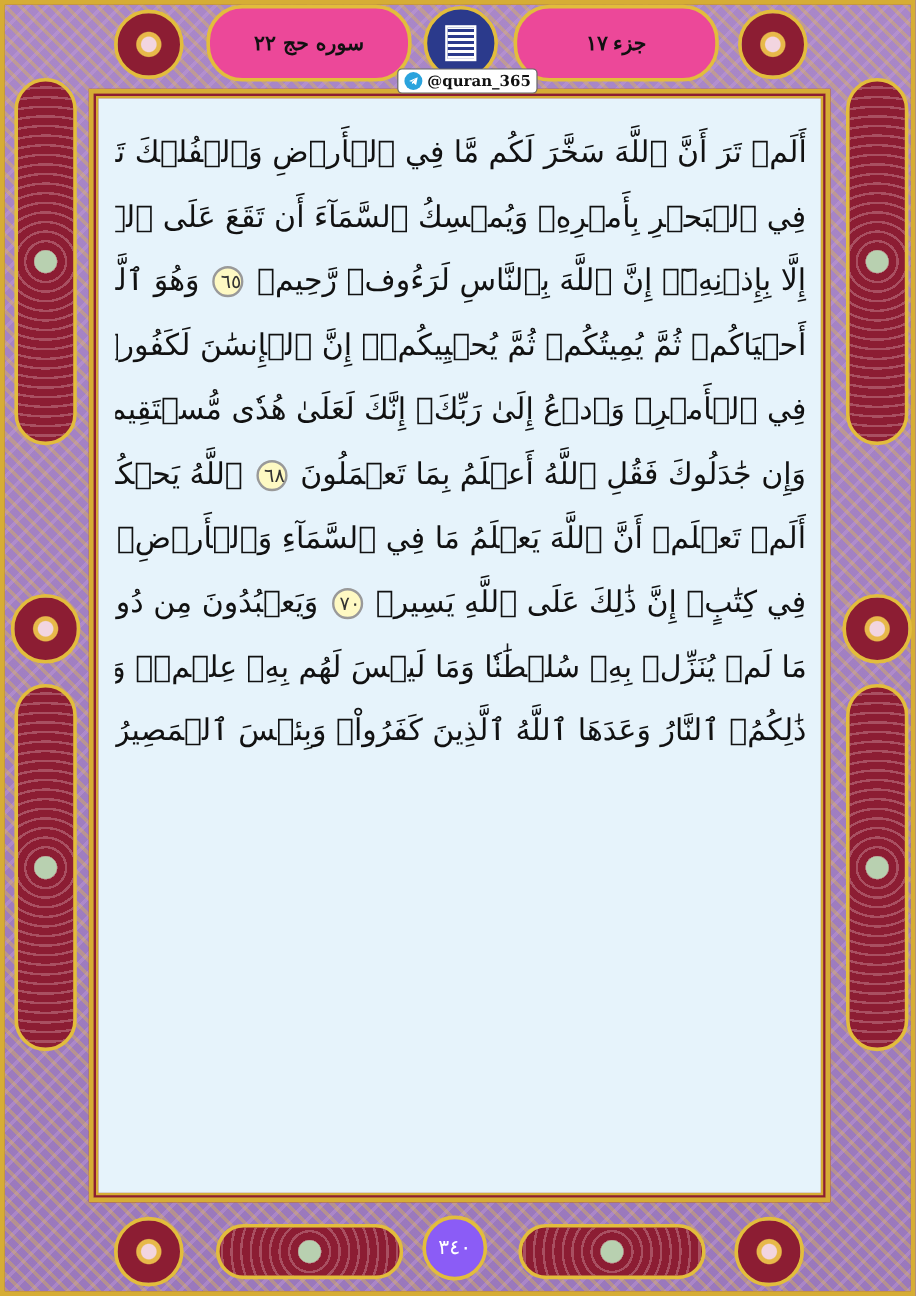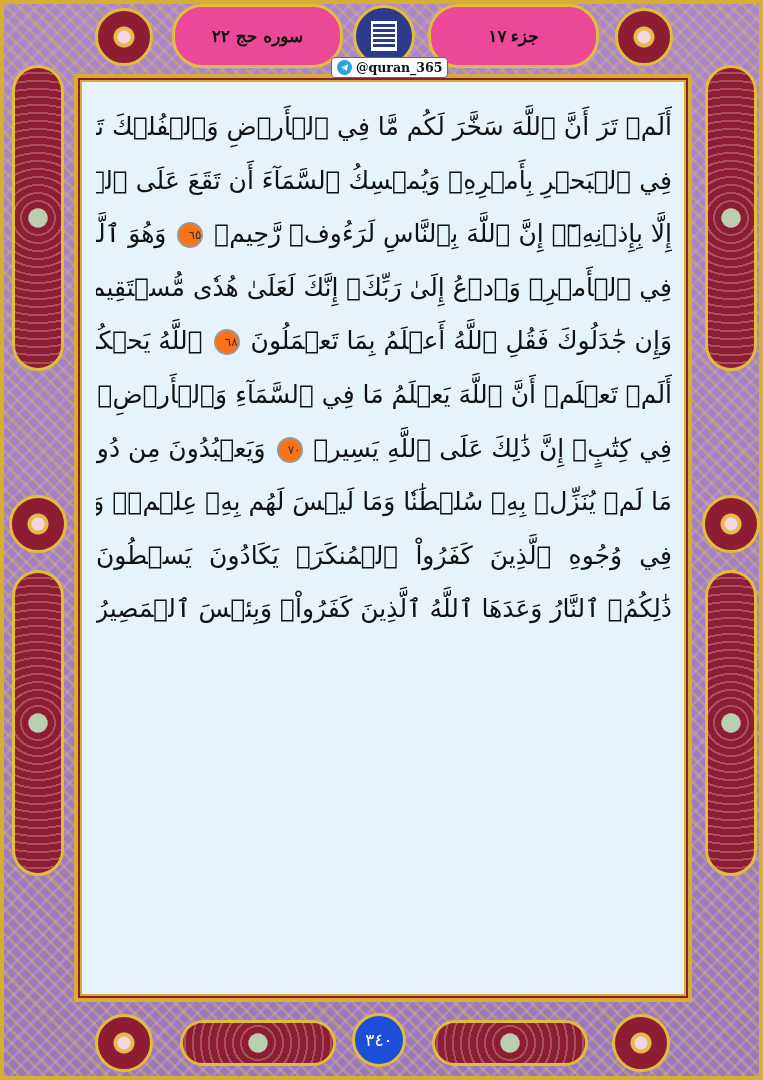--- a/index.html
+++ b/index.html
@@ -76,27 +76,27 @@
     color: #111;
   }
   .line {
     height: 53.6px; line-height: 53.6px;
     font-size: 25px;
     text-align: justify; text-align-last: justify;
     white-space: nowrap; overflow: hidden;
   }
   .ayah {
     display: inline-block; width: 22px; height: 22px; border-radius: 50%;
-    border: 2px solid #999; background: #f97316; color: #333;
-    font-size: 12px; line-height: 22px; text-align: center; vertical-align: middle;
+    border: 2px solid #999; background: #fef9c3; color: #333;
+    font-size: 16px; line-height: 22px; text-align: center; vertical-align: middle;
     margin: 0 3px;
   }
   .page-num {
     position: absolute; left: 352px; top: 1013px; width: 54px; height: 54px; border-radius: 50%;
-    background: #1d4ed8; border: 3px solid #e2bd3c; color: #fff;
+    background: #8b5cf6; border: 3px solid #e2bd3c; color: #fff;
     font-size: 17px; display: flex; align-items: center; justify-content: center;
     box-sizing: border-box;
   }
 </style>
 </head>
 <body>
 
 <div class="frame"></div>
 
 <div class="side" style="left:12px; top:65px; width:46px; height:300px;"></div>
@@ -130,24 +130,24 @@
   <span>@quran_365</span>
 </div>
 
 <div class="panel"></div>
 <div class="page"></div>
 
 <div class="lines">
   <div class="line"><span>أَلَمۡ تَرَ أَنَّ ٱللَّهَ سَخَّرَ لَكُم مَّا فِي ٱلۡأَرۡضِ وَٱلۡفُلۡكَ تَجۡرِي</span></div>
   <div class="line"><span>فِي ٱلۡبَحۡرِ بِأَمۡرِهِۦ وَيُمۡسِكُ ٱلسَّمَآءَ أَن تَقَعَ عَلَى ٱلۡأَرۡضِ</span></div>
   <div class="line"><span>إِلَّا بِإِذۡنِهِۦٓۚ إِنَّ ٱللَّهَ بِٱلنَّاسِ لَرَءُوفٞ رَّحِيمٞ</span> <span class="ayah">٦٥</span> <span>وَهُوَ ٱلَّذِيٓ</span></div>
+  <div class="line"><span>أَحۡيَاكُمۡ ثُمَّ يُمِيتُكُمۡ ثُمَّ يُحۡيِيكُمۡۗ إِنَّ ٱلۡإِنسَٰنَ لَكَفُورٞ</span></div>
   <div class="line"><span>فِي ٱلۡأَمۡرِۚ وَٱدۡعُ إِلَىٰ رَبِّكَۖ إِنَّكَ لَعَلَىٰ هُدٗى مُّسۡتَقِيمٖ</span> </div>
   <div class="line"><span>وَإِن جَٰدَلُوكَ فَقُلِ ٱللَّهُ أَعۡلَمُ بِمَا تَعۡمَلُونَ</span> <span class="ayah">٦٨</span> <span>ٱللَّهُ يَحۡكُمُ</span></div>
   <div class="line"><span>أَلَمۡ تَعۡلَمۡ أَنَّ ٱللَّهَ يَعۡلَمُ مَا فِي ٱلسَّمَآءِ وَٱلۡأَرۡضِۚ إِنَّ ذَٰلِكَ</span></div>
   <div class="line"><span>فِي كِتَٰبٍۚ إِنَّ ذَٰلِكَ عَلَى ٱللَّهِ يَسِيرٞ</span> <span class="ayah">٧٠</span> <span>وَيَعۡبُدُونَ مِن دُونِ ٱللَّهِ</span></div>
   <div class="line"><span>مَا لَمۡ يُنَزِّلۡ بِهِۦ سُلۡطَٰنٗا وَمَا لَيۡسَ لَهُم بِهِۦ عِلۡمٞۗ وَمَا لِلظَّٰلِمِينَ</span></div>
-  <div class="line"><span>فِي وُجُوهِ ٱلَّذِينَ كَفَرُواْ ٱلۡمُنكَرَۖ يَكَادُونَ يَسۡطُونَ</span></div>
   <div class="line"><span>ذَٰلِكُمُۚ ٱلنَّارُ وَعَدَهَا ٱللَّهُ ٱلَّذِينَ كَفَرُواْۖ وَبِئۡسَ ٱلۡمَصِيرُ</span> </div>
 </div>
 
 <div class="page-num">
   <span>٣٤٠</span>
 </div>
 
 </body></html>

